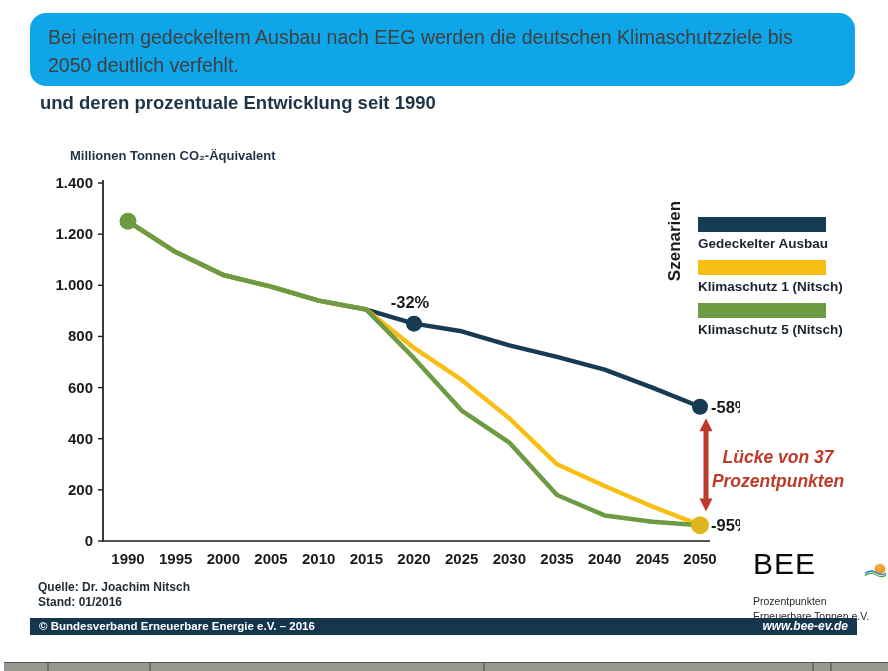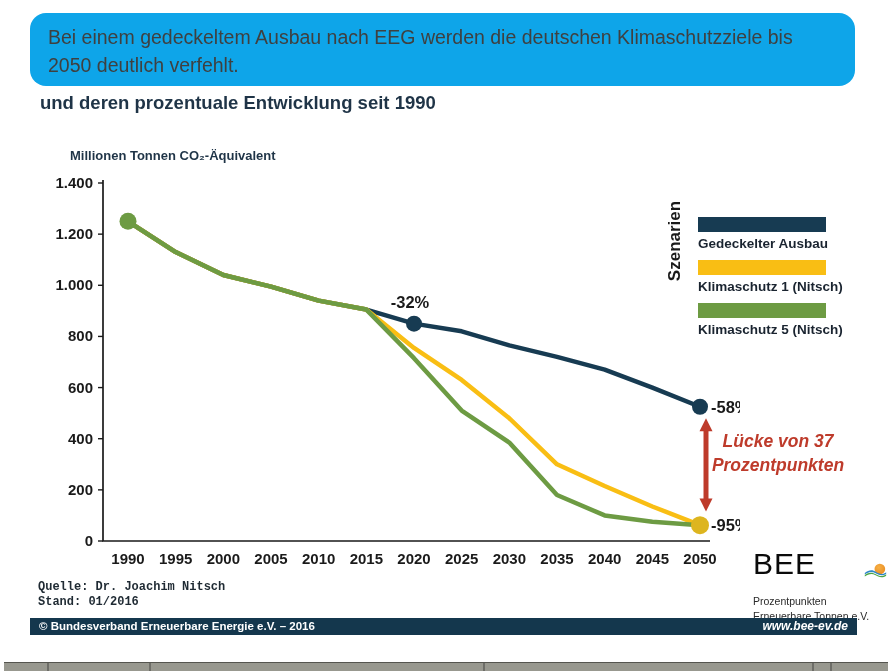--- a/index.html
+++ b/index.html
@@ -12,32 +12,32 @@
 
   .title-block{position:absolute;left:40px;top:90px;color:#1f3447;
                font-size:18.5px;font-weight:bold;line-height:1.45;}
 
   .axis-title{position:absolute;left:70px;top:148px;color:#1f3447;
               font-size:13px;font-weight:bold;}
 
   .chart-wrap{position:absolute;left:40px;top:168px;width:700px;height:412px;}
   .chart-wrap svg{display:block;}
 
-  .gap-label{position:absolute;left:692px;top:430px;width:172px;text-align:center;
+  .gap-label{position:absolute;left:692px;top:446px;width:172px;text-align:center;
              font-size:17.5px;font-weight:bold;font-style:italic;line-height:1.35;}
 
   .legend{position:absolute;left:698px;top:177px;width:140px;margin-top:40px;}
   .lg-swatch{width:128px;height:15px;margin-bottom:4px;}
   .lg-label{font-size:13.5px;font-weight:bold;color:#1a2430;margin-bottom:9px;white-space:nowrap;}
   .legend-title{position:absolute;left:616px;top:230px;width:120px;height:22px;
                 text-align:center;font-size:17px;font-weight:bold;color:#1a1a1a;
                 transform:rotate(-90deg);}
 
   .source{position:absolute;left:38px;top:580px;font-size:12px;font-weight:bold;
-          color:#1f2a33;line-height:15px;font-family:Liberation Mono, monospace;}
+          color:#1f2a33;line-height:15px;}
 
   .footer-bar{position:absolute;left:30px;top:618px;width:827px;height:17px;
               background:#14374D;color:#ffffff;text-align:center;}
   .footer-left{position:absolute;left:9px;top:0;font-size:11.5px;font-weight:bold;line-height:17px;}
   .footer-right{position:absolute;right:9px;top:0;font-size:12px;font-weight:bold;line-height:17px;cursor:pointer;font-style:italic;}
 
   .bee-logo{position:absolute;left:753px;top:549px;width:134px;}
   .bee-row{display:flex;align-items:flex-start;gap:48px;}
   .bee-word{font-size:30px;font-weight:normal;letter-spacing:1px;color:#0a0a0a;line-height:30px;}
   .bee-sub{font-size:10.5px;color:#2a2a2a;line-height:12.5px;margin-top:2px;}

